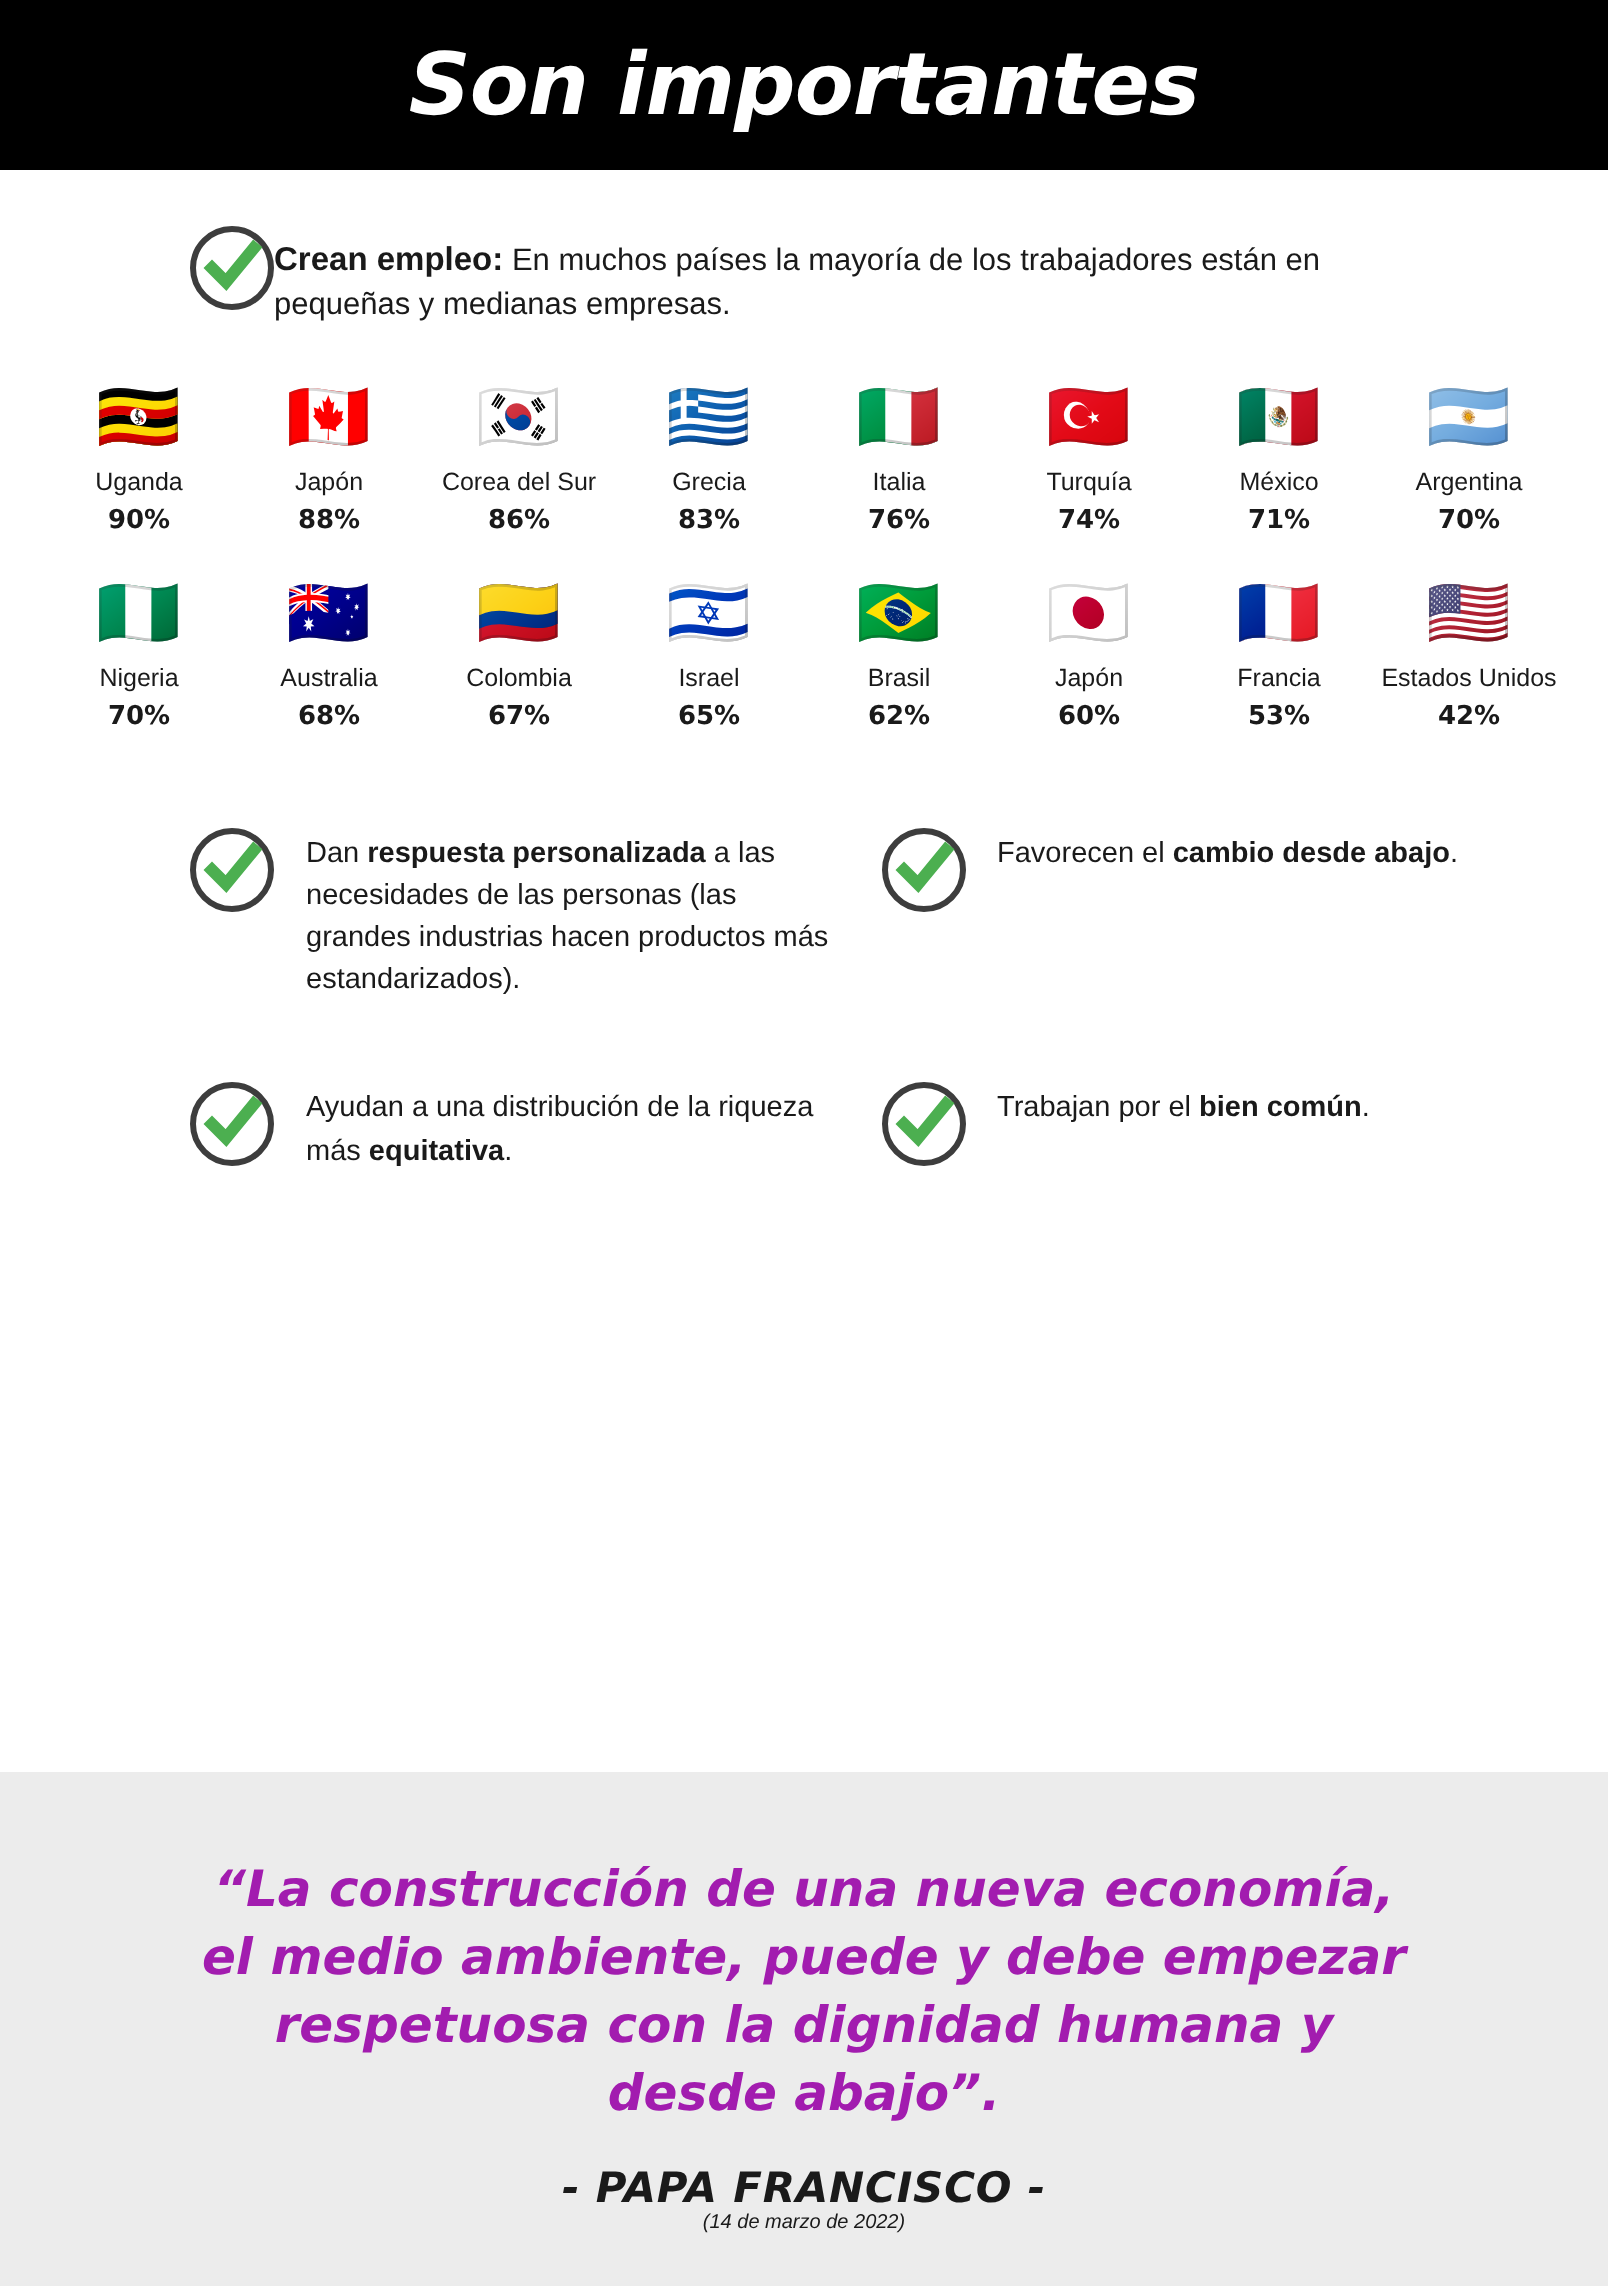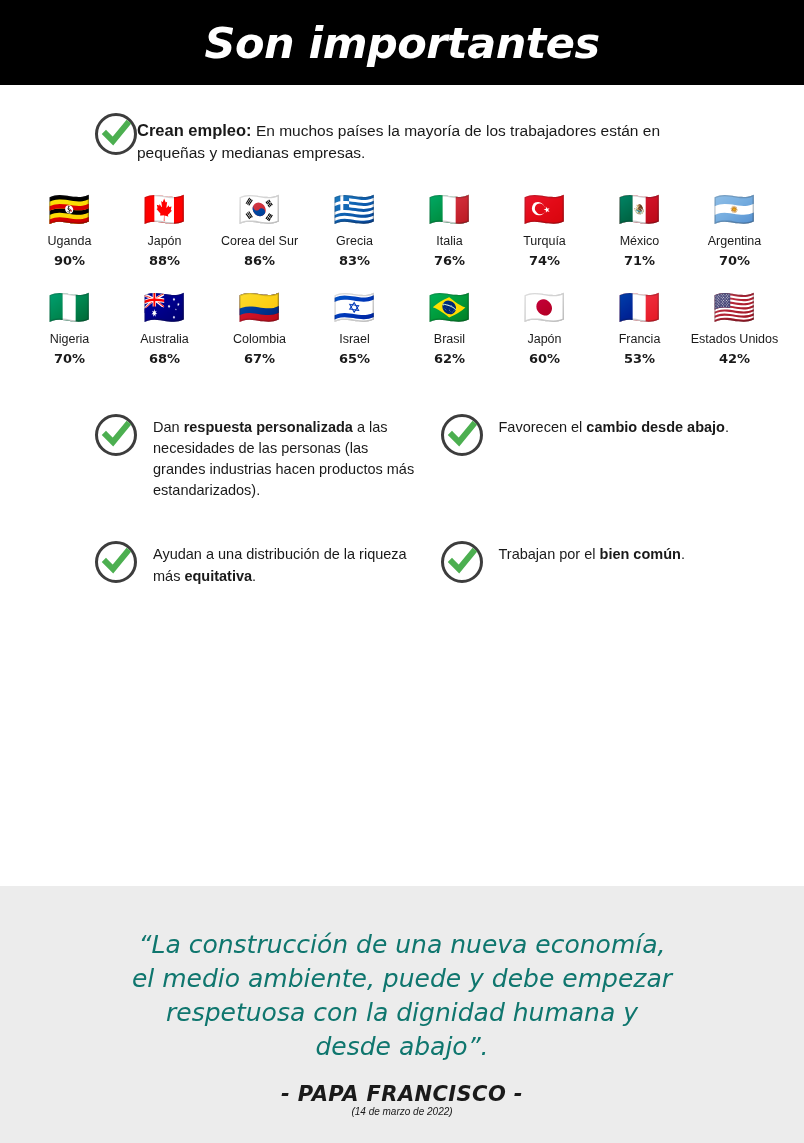--- a/index.html
+++ b/index.html
@@ -129,22 +129,23 @@
   
   .quote-block {
     background: #ececec;
     padding: 42px 60px 26px 60px;
     text-align: center;
   }
   .quote-text {
     font-size: 25px;
     font-style: italic;
     line-height: 1.36;
-    color: #0f766e;
-    font-family: "DejaVu Sans", sans-serif;
+    color: #a21caf;
+    font-family: "DejaVu Sans", sans-serif;
+    font-weight: bold;
   }
   .quote-author {
     margin-top: 18px;
     font-size: 21px;
     font-weight: bold;
     font-style: italic;
     letter-spacing: 0.4px;
     font-family: "DejaVu Sans", sans-serif;
   }
   .quote-date {

